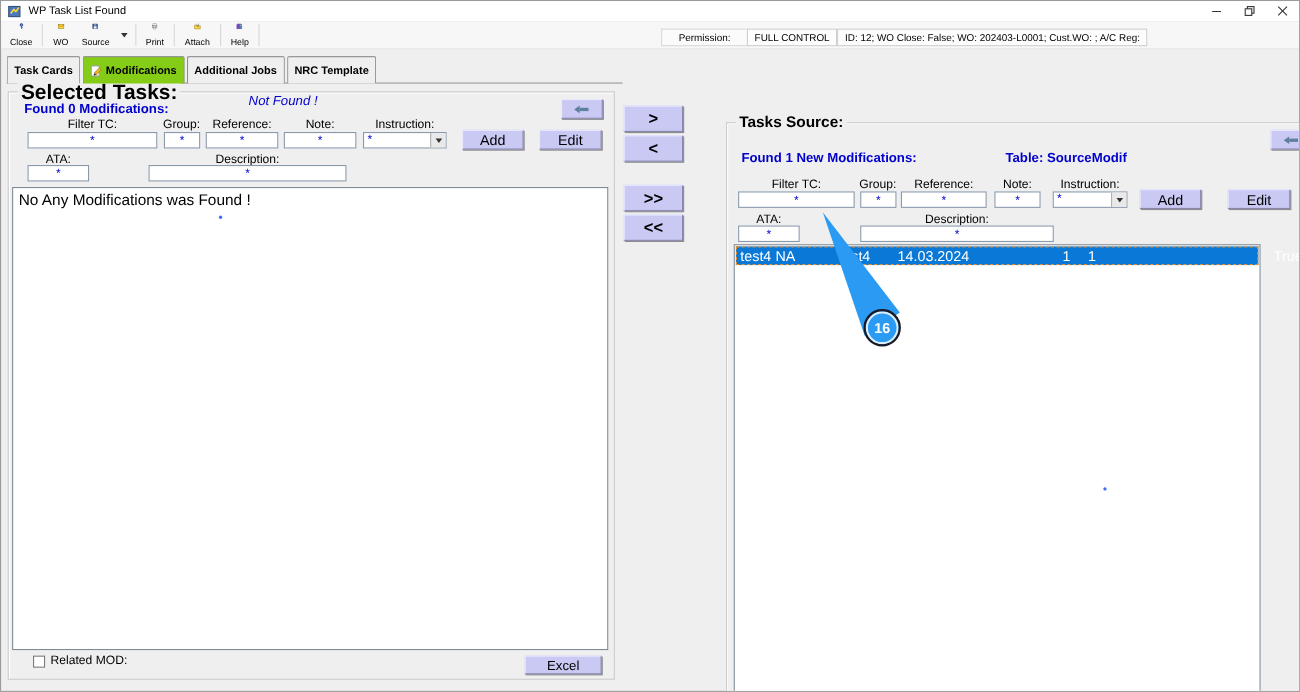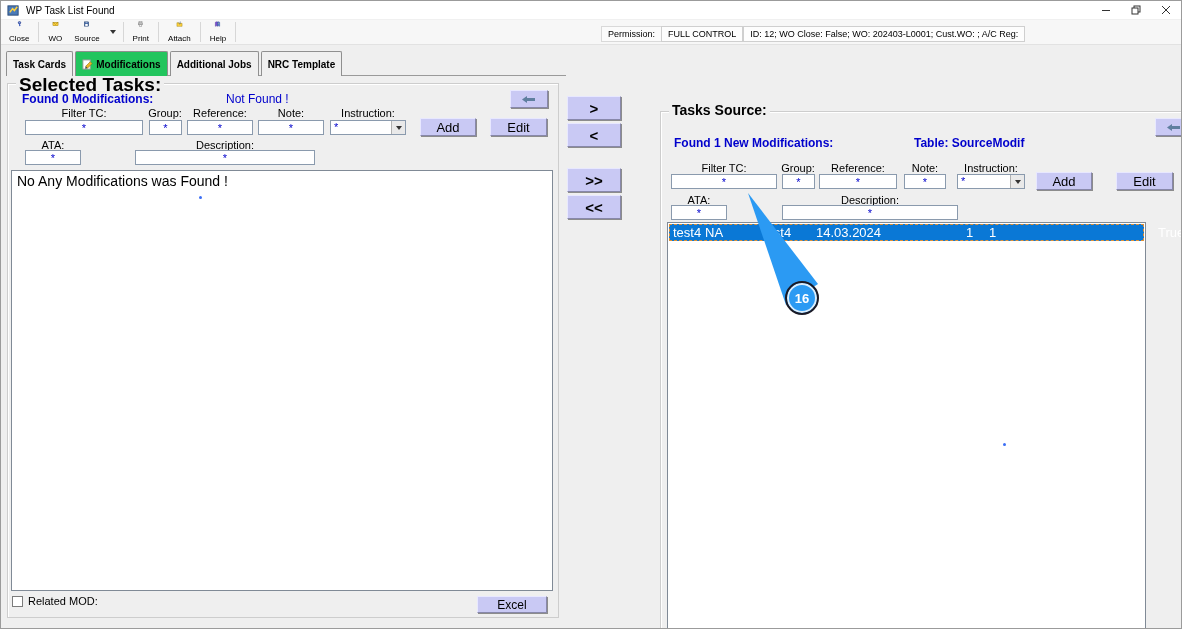--- a/index.html
+++ b/index.html
@@ -30,32 +30,32 @@
     display:flex; align-items:stretch; padding-left:2px;
   }
   .tbtn { display:flex; flex-direction:column; align-items:center; justify-content:center; padding:1px 6px 1px 6px; }
   .tbtn svg { width:13px; height:13px; }
   .tbtn .lbl { font-size:8px; color:#000; line-height:9px; margin-top:7px; white-space:nowrap; }
   .tsep { width:1px; background:#d7d7d7; margin:2px 3px; }
   .caret-btn { display:flex; align-items:center; padding:0 4px; }
   .caret { width:0; height:0; border-left:3px solid transparent; border-right:3px solid transparent; border-top:4px solid #333; }
   
   .status-band { position:absolute; left:600px; top:25px; height:16px; display:flex; align-items:stretch; font-size:9px; color:#000; }
-  .status-label { display:flex; align-items:center; padding:0 6px; background:#fbfbfb; border:1px solid #d9d9d9; border-right:none; }
+  .status-label { display:flex; align-items:center; padding:0 15px; background:#fbfbfb; border:1px solid #d9d9d9; border-right:none; }
   .status-box { display:flex; align-items:center; padding:0 6px; background:#fdfdfd; border:1px solid #cfcfcf; white-space:nowrap; }
   
   .tabstrip { position:absolute; left:5px; top:57px; width:560px; height:18px; display:flex; align-items:flex-end; }
   .tabstrip::after { content:""; position:absolute; left:0; right:0; bottom:0; border-bottom:1px solid #9a9a9a; z-index:0; }
   .tab {
     position:relative; z-index:1; display:flex; align-items:center; gap:3px;
     font-size:10px; font-weight:bold; color:#000;
     background:#efefef; border:1px solid #8f8f8f; border-bottom:none;
     border-radius:2px 2px 0 0; padding:12px 6px; height:15px; margin-right:2px;
   }
-  .tab.active { background:#22c55e; height:18px; z-index:2;justify-content:center; }
+  .tab.active { background:#84cc16; height:18px; z-index:2;justify-content:center; }
   .tab svg { width:11px; height:11px; }
   
   .groupbox { position:absolute; border:1px solid #cdcdcd; box-shadow:inset 1px 1px 0 #ffffff; background:#efefef; }
   .gb-label { position:absolute; top:-10px; left:8px; background:#efefef; font-size:19px; font-weight:bold; color:#000; padding:0 3px; white-space:nowrap; }
   .bluebold { position:absolute; color:#0000cc; font-weight:bold; font-size:12px; white-space:nowrap; }
   .blue { position:absolute; color:#0000cc; font-size:12px; white-space:nowrap; }
   
   .flabel { position:absolute; font-size:11px; color:#000; white-space:nowrap; transform:translateX(-50%); }
   .tin {
     position:absolute; height:15px; border:1px solid #8a9aad; background:#fff;
@@ -208,21 +208,21 @@
     </div>
     <div class="tab">
       <span>NRC Template</span>
     </div>
   </div>
 
   <div class="groupbox" style="left:6px; top:82px; width:552px; height:535px;">
     <span class="gb-label">Selected Tasks:</span>
 
     <span class="bluebold" style="left:14px; top:8px;">Found 0 Modifications:</span>
-    <span class="blue" style="left:218px; top:8px;">Not Found !</span>
+    <span class="blue" style="left:218px; top:0;font-style:italic;">Not Found !</span>
 
     <div class="lav small" style="left:502px; top:6px; width:38px; height:18px;">
       <svg viewBox="0 0 14 9">
         <polygon points="0,4.5 5,1 5,8" fill="#5f7f9f"></polygon>
           <rect x="5" y="3" width="8" height="3" fill="#5f7f9f"></rect>
       </svg>
     </div>
 
     <label class="flabel" style="left:76px; top:23px;">Filter TC:</label>
     <input class="tin" style="left: 17px; top: 36px; width: 118px;" value="*">
@@ -245,21 +245,21 @@
     <label class="flabel" style="left:45px; top:55px;">ATA:</label>
     <input class="tin" style="left: 17px; top: 66px; width: 56px;" value="*">
     <label class="flabel" style="left:217px; top:55px;">Description:</label>
     <input class="tin" style="left: 127px; top: 66px; width: 180px;" value="*">
 
     <div class="listbox" style="left:3px; top:86px; width:542px; height:421px;">
       <span class="empty-text">No Any Modifications was Found !</span>
       <span class="speck" style="left:187px; top:25px;"></span>
     </div>
 
-    <div class="cbrow" style="left:4px; top:511px;text-align:right;">
+    <div class="cbrow" style="left:22px; top:511px;text-align:right;">
       <span class="cb"></span>
       <span>Related MOD:</span>
     </div>
     <div class="lav" style="left:469px; top:512px; width:70px; height:17px; font-size:12px;">Excel</div>
   </div>
 
   <div class="lav xfer" style="left:566px; top:95px; width:54px; height:24px;">&gt;</div>
   <div class="lav xfer" style="left:566px; top:122px; width:54px; height:24px;">&lt;</div>
   <div class="lav xfer" style="left:566px; top:167px; width:54px; height:24px;">&gt;&gt;</div>
   <div class="lav xfer" style="left:566px; top:194px; width:54px; height:24px;">&lt;&lt;</div>

